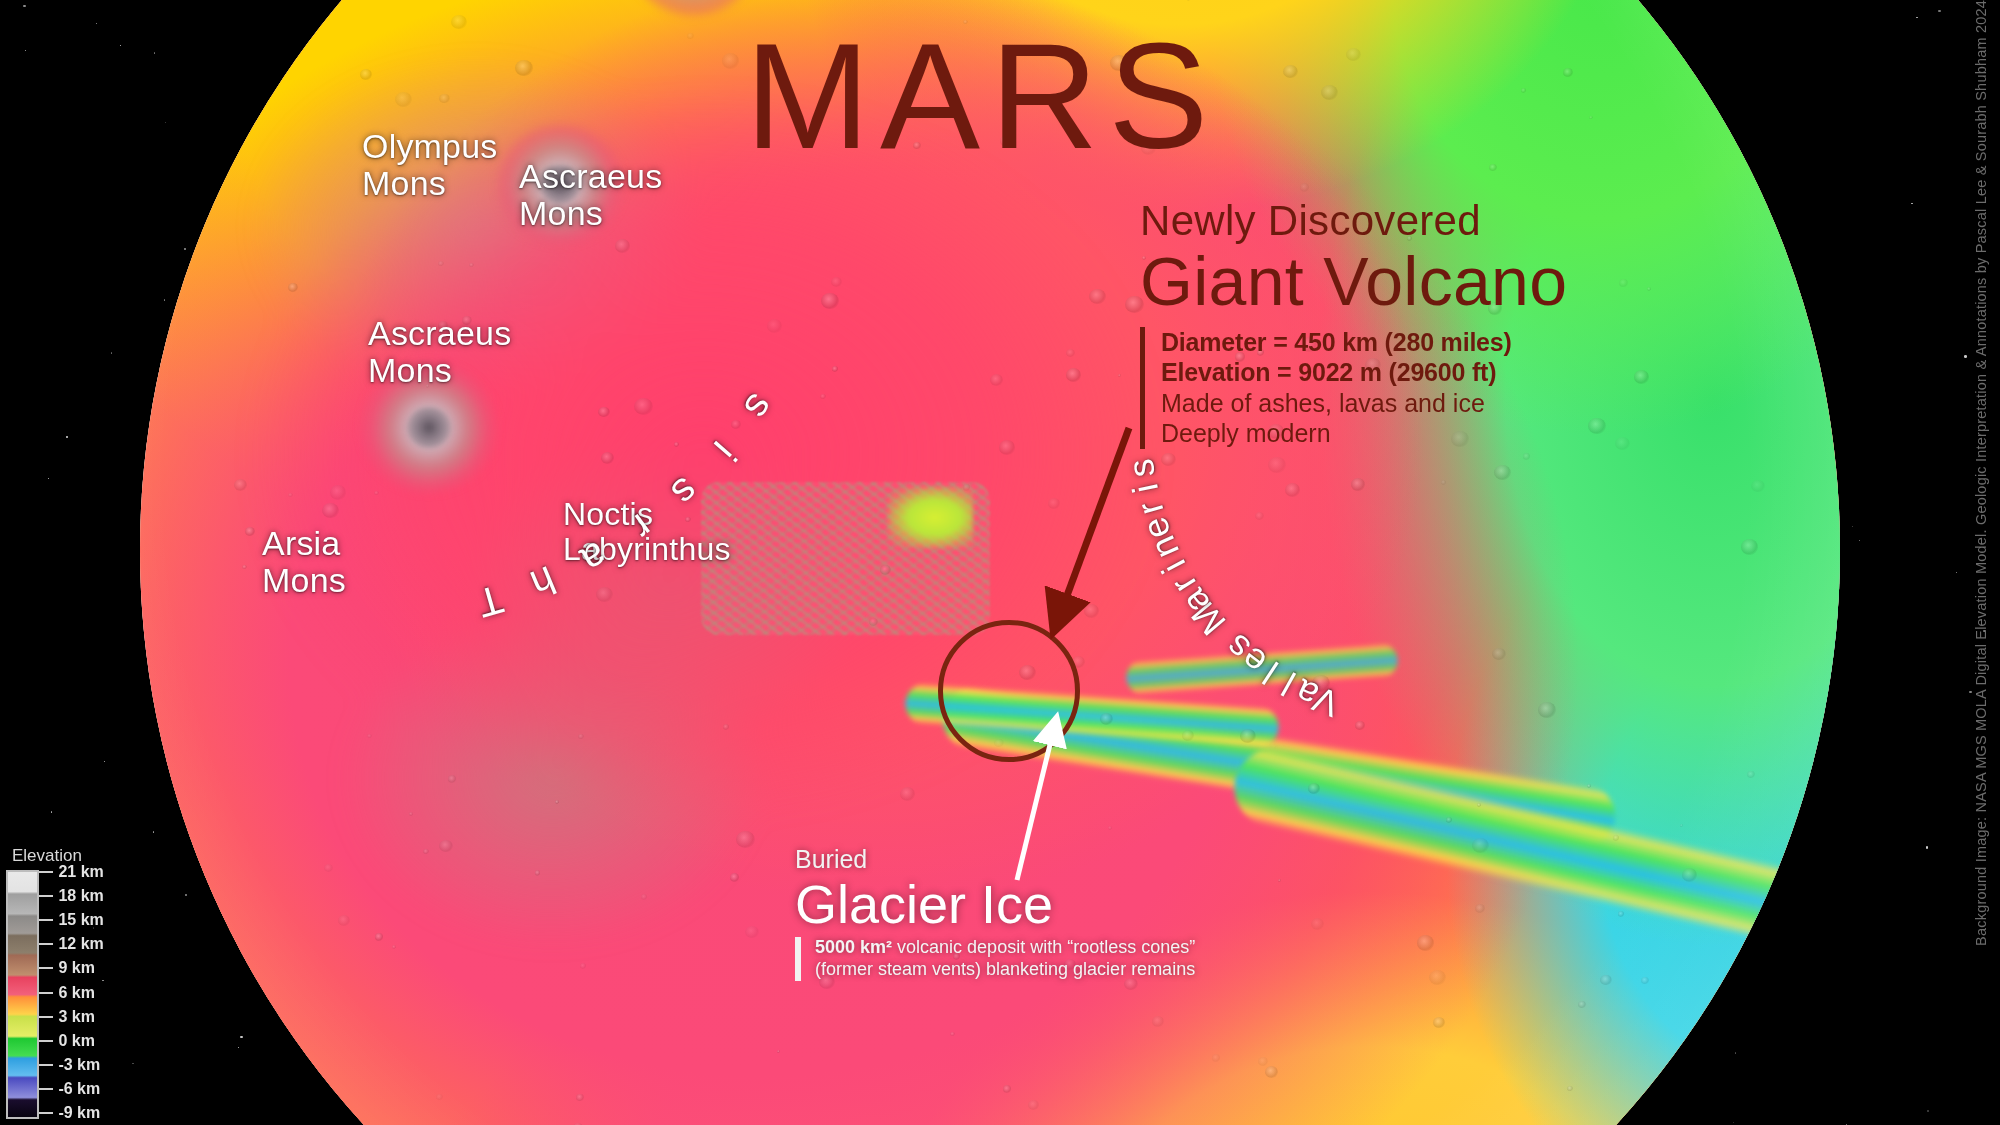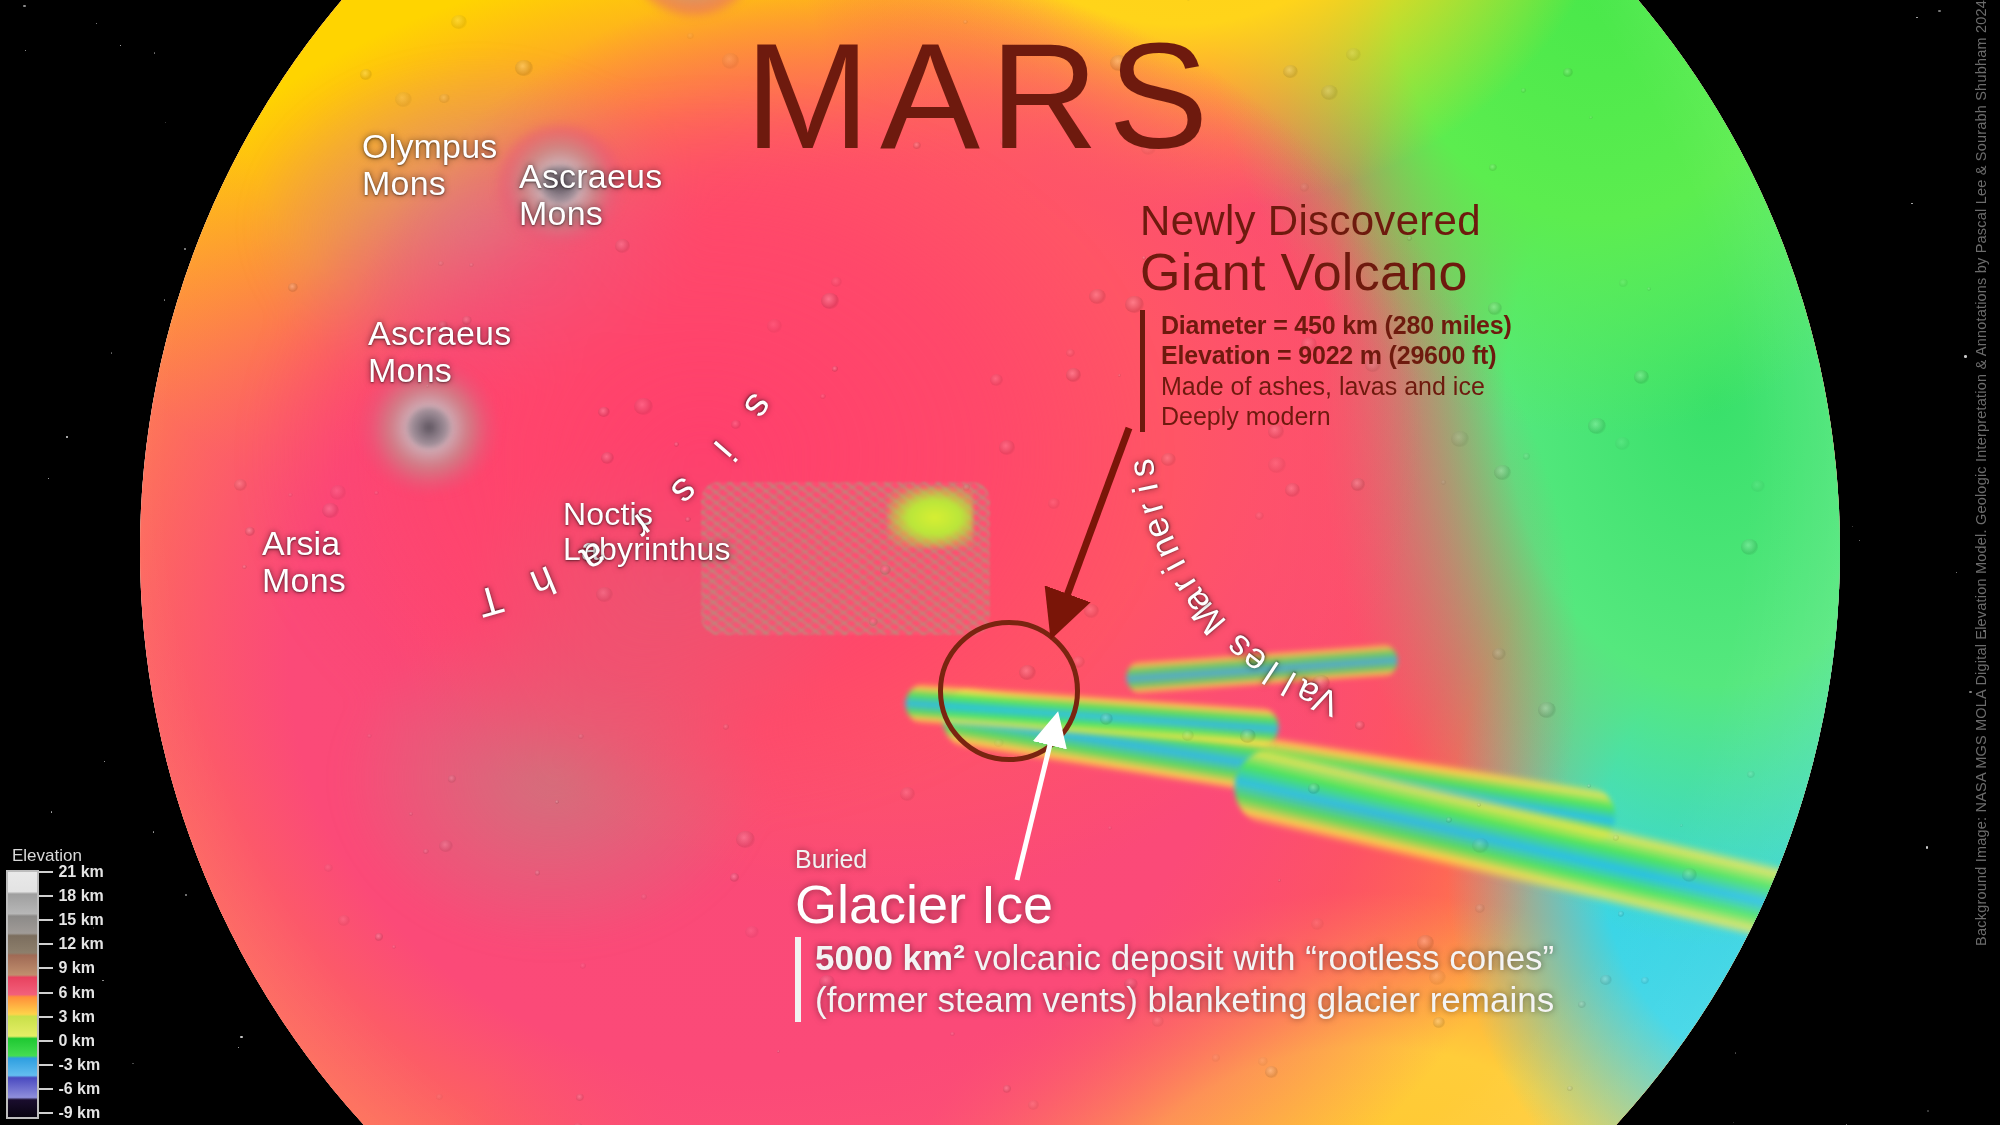--- a/index.html
+++ b/index.html
@@ -151,35 +151,35 @@
     line-height:1.08;
     text-shadow: 0 0 6px rgba(0,0,0,0.55), 0 1px 2px rgba(0,0,0,0.45);
     white-space:pre;
     letter-spacing:.2px;
   }
 
   
   #volcano-block { position:absolute; left:1140px; top:200px; width:680px; }
   .dkred { color:#6e1a0e; }
   #vb-title1 { font-size:42px; letter-spacing:.3px; line-height:1.02; }
-  #vb-title2 { font-size:52px; letter-spacing:.3px; line-height:1.06; margin-top:2px;}
+  #vb-title2 { font-size:68px; letter-spacing:.3px; line-height:1.06; margin-top:2px;}
   #vb-list {
     margin-top:10px;
     border-left:5px solid #6e1a0e;
     padding-left:16px;
   }
   #vb-list div { font-size:25px; line-height:1.22; }
   #vb-list .b { font-weight:bold; letter-spacing:-.2px; }
 
   
   #glacier-block { position:absolute; left:795px; top:845px; width:900px; }
   #gl-pre { font-size:25px; color:#f2f2f2; text-shadow:0 0 6px rgba(0,0,0,.5); }
   #gl-title { font-size:54px; color:#ffffff; line-height:1.05; margin-top:2px; text-shadow:0 0 8px rgba(0,0,0,.45); }
   #gl-list { margin-top:4px; border-left:6px solid #f2f2f2; padding-left:14px; }
-  #gl-list div { font-size:35px; color:#f4f4f4; line-height:1.22; text-shadow:0 0 6px rgba(0,0,0,.5); }
+  #gl-list div { font-size:18px; color:#f4f4f4; line-height:1.22; text-shadow:0 0 6px rgba(0,0,0,.5); }
   #gl-list .b { font-weight:bold; }
 
   
   #mars-title {
     position:absolute; left:745px; top:10px;
     font-size:150px; color:#6e1a0e;
     letter-spacing:10px; font-weight:400;
   }
 
   

